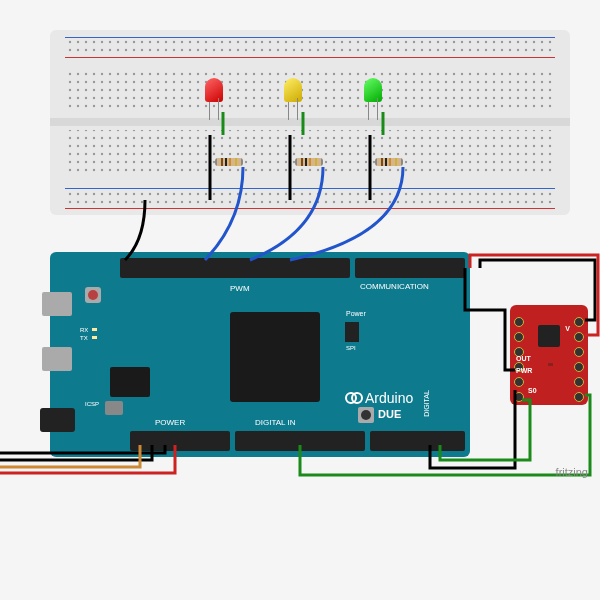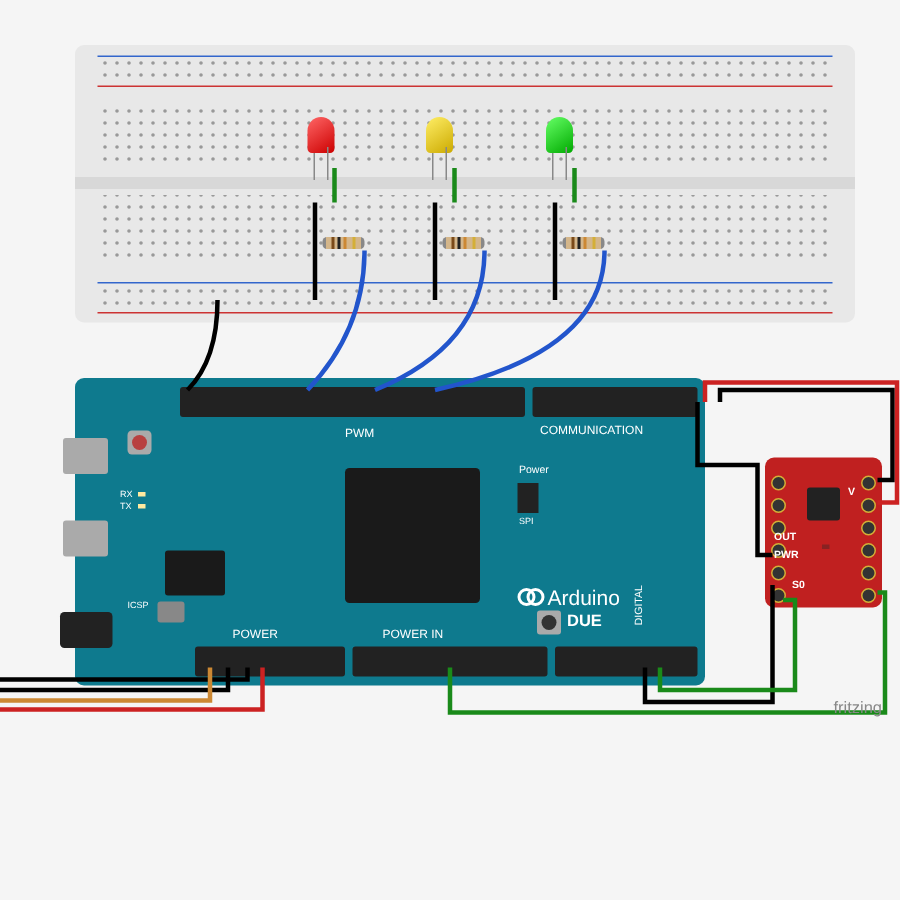--- a/index.html
+++ b/index.html
@@ -369,21 +369,21 @@
     <div style="position:absolute;top:155px;left:308px;width:16px;height:16px;background:#aaa;border-radius:2px">
         <div style="position:absolute;top:3px;left:3px;width:10px;height:10px;background:#333;border-radius:50%"></div>
       </div>
 
     <div class="arduino-logo"></div>
 
     <div class="board-text" style="top:138px;left:315px;font-size:14px">Arduino</div>
     <div class="board-text" style="top:156px;left:328px;font-size:11px;font-weight:bold">DUE</div>
     <div class="board-text" style="top:30px;left:310px">COMMUNICATION</div>
     <div class="board-text" style="bottom:30px;left:105px">POWER</div>
-    <div class="board-text" style="bottom:30px;left:205px">POWER IN</div>
+    <div class="board-text" style="bottom:30px;left:205px">DIGITAL IN</div>
     <div class="board-text" style="top:32px;left:180px">PWM</div>
     <div class="board-text" style="top:93px;left:296px;font-size:6px">SPI</div>
     <div class="board-text" style="bottom:50px;right:30px;transform:rotate(-90deg);font-size:7px">DIGITAL</div>
     <div class="board-text" style="top:58px;left:296px;font-size:7px">Power</div>
     <div class="board-text" style="bottom:50px;left:35px;font-size:6px">ICSP</div>
 
     <div class="board-text" style="top:75px;left:30px;font-size:6px">RX</div>
     <div class="board-text" style="top:83px;left:30px;font-size:6px">TX</div>
     <div style="position:absolute;top:76px;left:42px;width:5px;height:3px;background:#ffeaa0"></div>
     <div style="position:absolute;top:84px;left:42px;width:5px;height:3px;background:#ffeaa0"></div>

